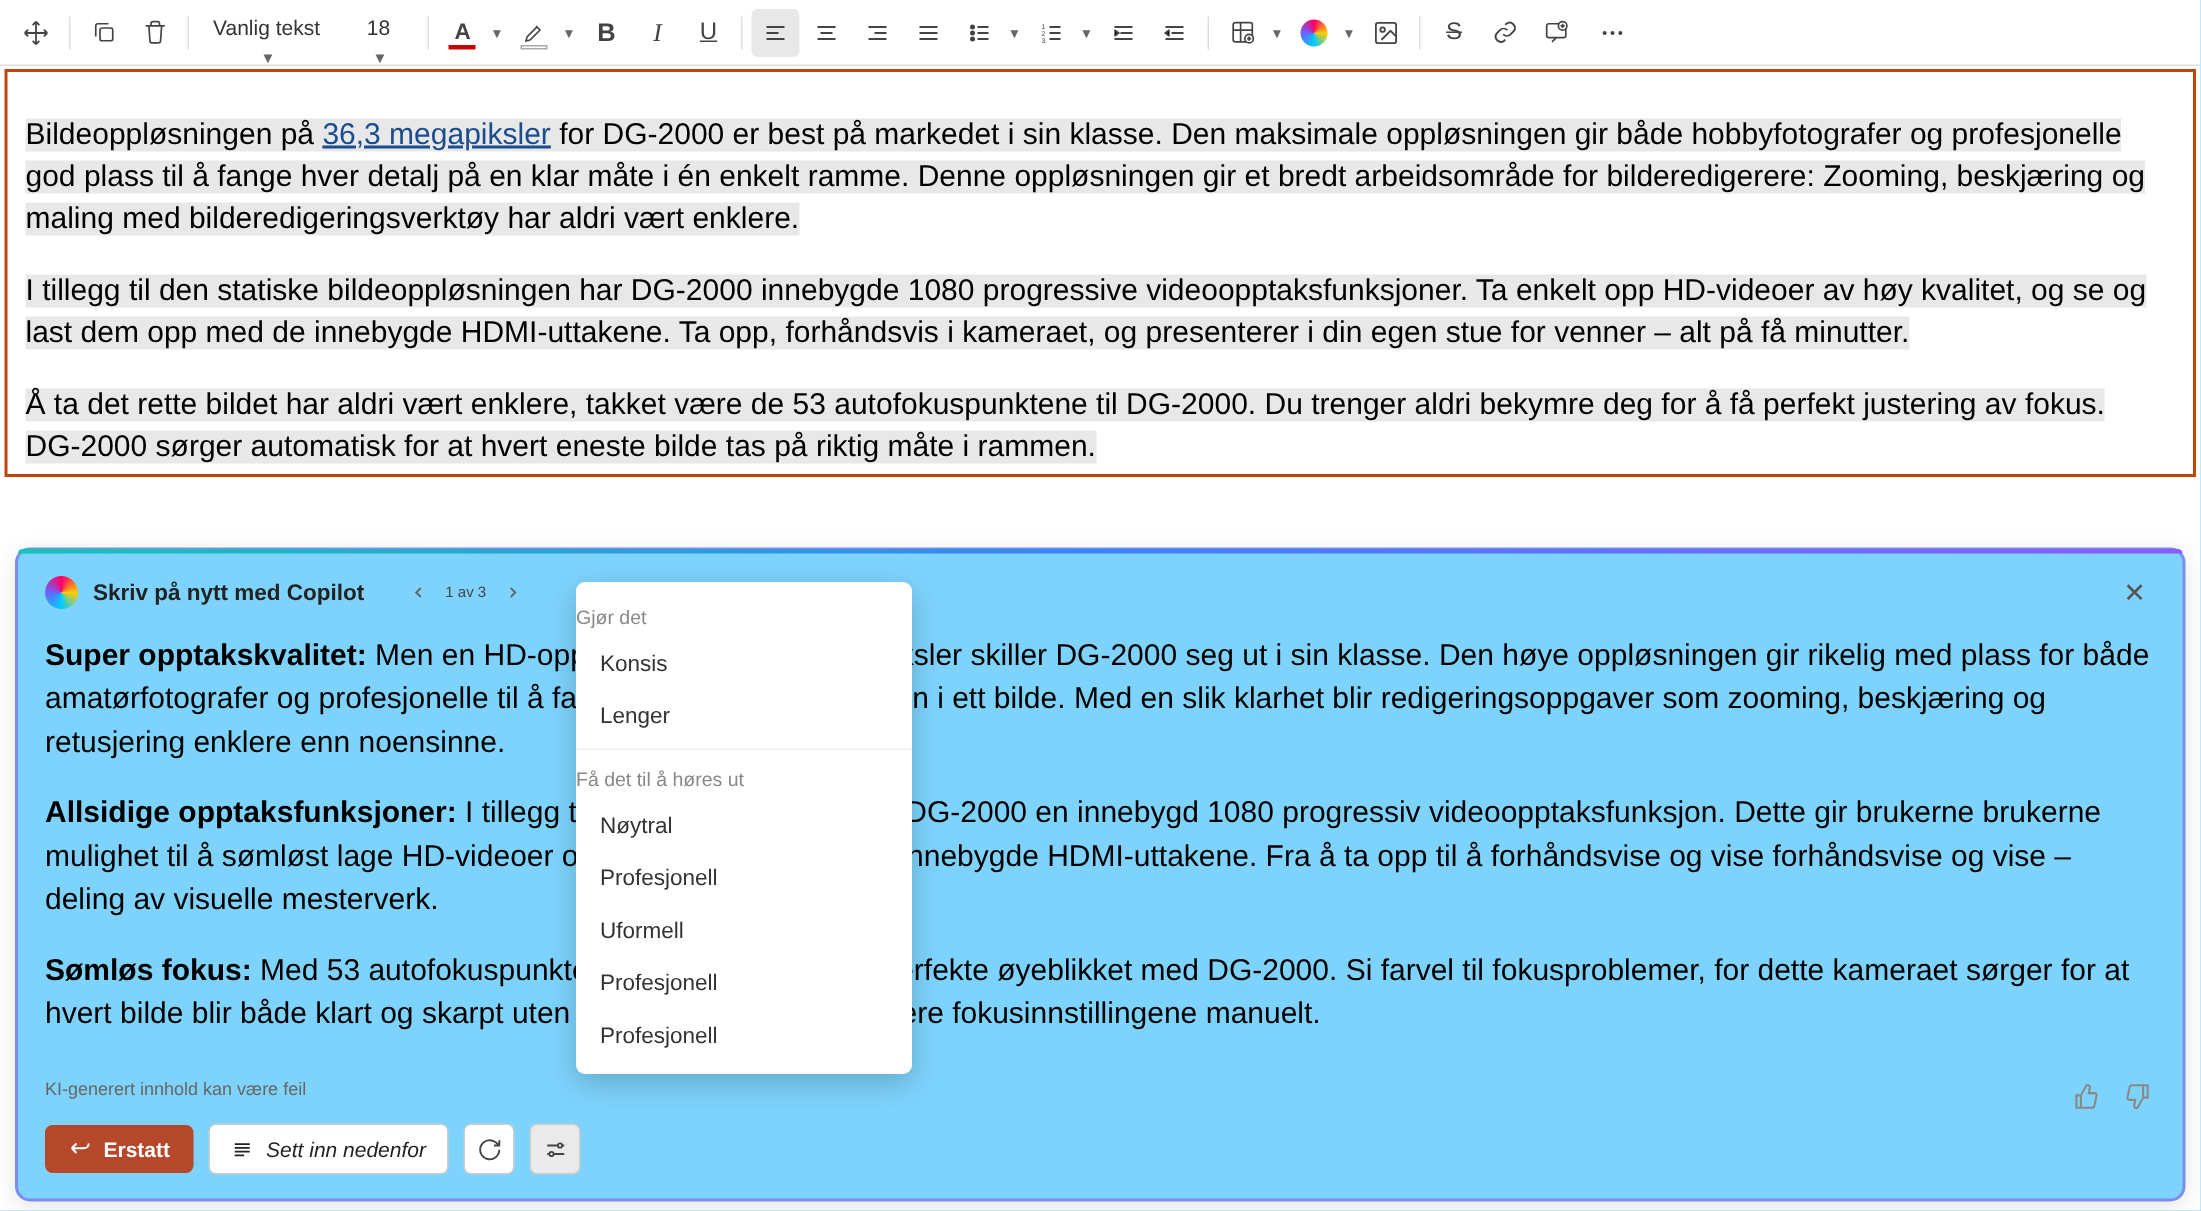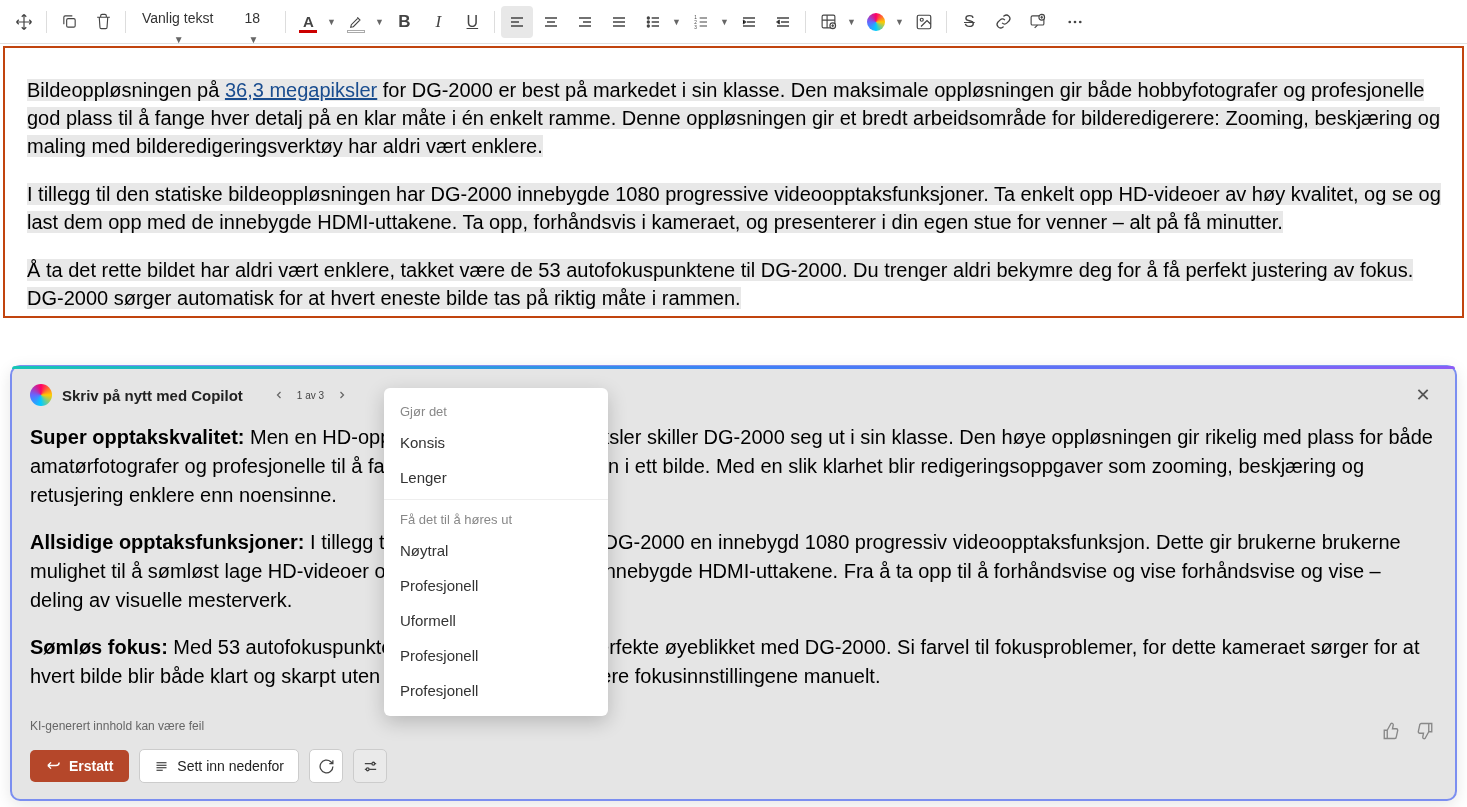--- a/index.html
+++ b/index.html
@@ -13,50 +13,50 @@
 .tb-select { display: flex; align-items: center; gap: 8px; padding: 4px 10px; height: 32px; border-radius: 4px; cursor: pointer; font-size: 14px; color: #333; flex-direction: column; }
 .tb-chev { font-size: 10px; color: #666; margin-left: 2px; }
 .tb-split { display: flex; align-items: center; }
 .tb-split .tb-chev-btn { width: 14px; height: 32px; display:flex; align-items:center; justify-content:center; font-size: 9px; color:#666; cursor:pointer; border-radius: 0 4px 4px 0;}
 .tb-split .tb-btn { border-radius: 4px 0 0 4px;}
 .font-color-ind { width: 18px; height: 3px; background: #c00; position: absolute; bottom: 5px; left: 7px; }
 .highlight-ind { width: 18px; height: 3px; background: transparent; border:1px solid #aaa; position: absolute; bottom: 5px; left: 7px; }
 .tb-btn-rel { position: relative; }
 
 
-.doc-border { border: 2px solid #c1440e; margin: 2px 3px 0 3px; height: 272px; padding: 28px 18px 18px 22px; overflow:hidden;}
+.doc-border { border: 2px solid #c1440e; margin: 2px 3px 0 3px; height: 272px; padding: 28px 18px 18px 12px; overflow:hidden;}
 .doc-text { font-size: 20px; line-height: 1.4; color: #000; }
 .doc-text p { margin-bottom: 20px; }
 .doc-text .sel { background: #e8e8e8; }
 .doc-text a { color: #1a4d8f; text-decoration: underline; }
 
 
-.copilot-panel { position: absolute; left: 10px; right: 10px; bottom: 6px; border: 2px solid #7b8ef0; border-radius: 10px; background: #e5e5e5; box-shadow: 0 4px 16px rgba(0,0,0,0.1); height: 436px; }
+.copilot-panel { position: absolute; left: 10px; right: 10px; bottom: 6px; border: 2px solid #7b8ef0; border-radius: 10px; background: #7dd3fc; box-shadow: 0 4px 16px rgba(0,0,0,0.1); height: 436px; }
 .copilot-panel::before { content:""; position:absolute; top:-1px; left:0; right:0; height:3px; background: linear-gradient(90deg,#16c5b5,#3b82f6,#8b5cf6); border-radius: 8px 8px 0 0; pointer-events:none;}
 .cp-header { display: flex; align-items: center; padding: 14px 18px 8px 18px; gap: 10px; }
 .cp-logo { width: 22px; height: 22px; border-radius: 50%; background: conic-gradient(#f06, #fc0, #0cf, #66f, #f06);}
 .cp-title { font-size: 15px; font-weight: 600; color: #222; }
 .cp-nav { display: flex; align-items: center; gap: 6px; margin-left: 14px; font-size: 10px; color: #444;}
 .cp-nav-btn { width: 24px; height: 24px; display:flex; align-items:center; justify-content:center; cursor:pointer; color:#666; border-radius:4px;}
 .cp-close { margin-left: auto; width: 28px; height:28px; display:flex; align-items:center; justify-content:center; cursor:pointer; color:#555; font-size:18px; border-radius:4px;}
 .cp-body { padding: 6px 18px; font-size: 20px; line-height: 1.45; color: #000; }
 .cp-body p { margin-bottom: 18px;}
 .cp-body strong { font-weight: 700; }
 .cp-footer-note { padding: 4px 18px; font-size: 12px; color: #666;}
 .cp-actions { display: flex; align-items: center; gap: 10px; padding: 12px 18px 14px 18px; }
 .btn-primary { background: #b5472a; color: #fff; border: none; border-radius: 5px; padding: 8px 16px; font-size: 14px; font-weight: 600; cursor: pointer; display: flex; gap: 8px;}
-.btn-sec { background: #fff; color: #222; border: 1px solid #ccc; border-radius: 5px; padding: 8px 14px; font-size: 14px; font-weight: 500; cursor: pointer; display:flex; align-items:flex-end; gap:8px;}
+.btn-sec { background: #fff; color: #222; border: 1px solid #ccc; border-radius: 5px; padding: 8px 14px; font-size: 14px; font-weight: 500; cursor: pointer; display:flex; align-items:flex-end; gap:8px;font-style:italic;}
 .btn-icon { width: 34px; height: 34px; border: 1px solid #ccc; border-radius: 5px; background:#fff; display:flex; align-items:center; justify-content:center; cursor:pointer; color:#444; font-size:16px;}
 .btn-icon.active { background:#eaeaea;}
 .cp-feedback { position:absolute; right:18px; bottom:56px; display:flex; gap:10px; }
 .fb-btn { width:24px; height:24px; cursor:pointer; color:#888; display:flex; align-items:center; justify-content:center; border:none; background:none; font-size:16px;}
 
 
 .dropdown { position: absolute; left: 384px; top: 388px; width: 224px; background: #fff; border-radius: 6px; box-shadow: 0 6px 20px rgba(0,0,0,0.2); padding: 8px 0; z-index: 100;}
-.dd-header { font-size: 13px; color: #888; padding: 8px 16px 6px 16px;}
+.dd-header { font-size: 13px; color: #888; padding: 8px 16px 6px 0;}
 .dd-item { font-size: 15px; color: #333; padding: 9px 16px; cursor:pointer;}
 .dd-sep { height:1px; background:#eee; margin: 4px 0;}
 
 svg { display:block; }
 </style>
 </head>
 <body>
 
 <div class="toolbar">
   <div class="tb-btn">

